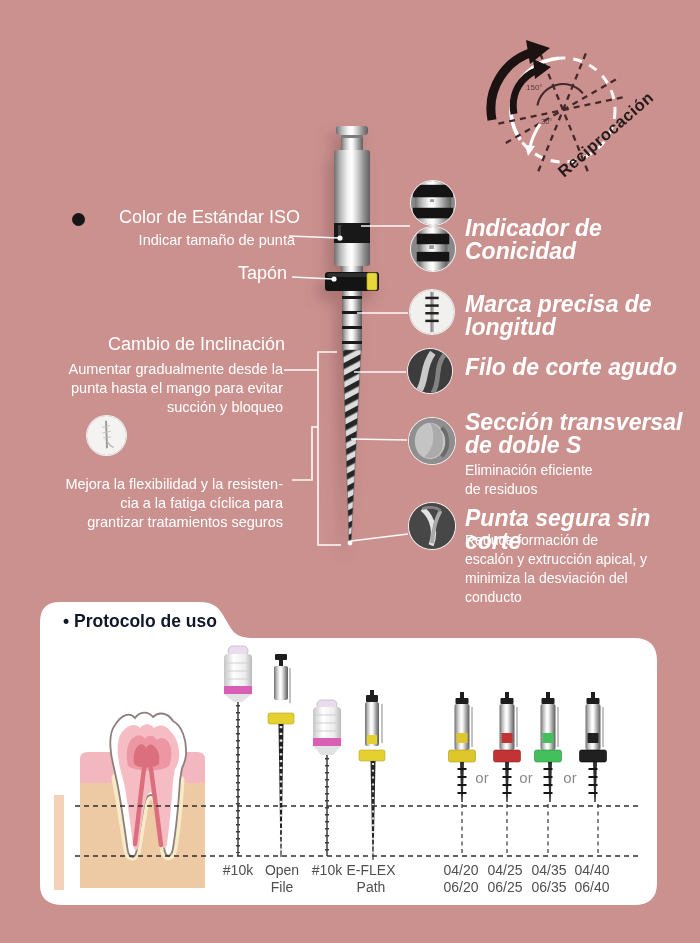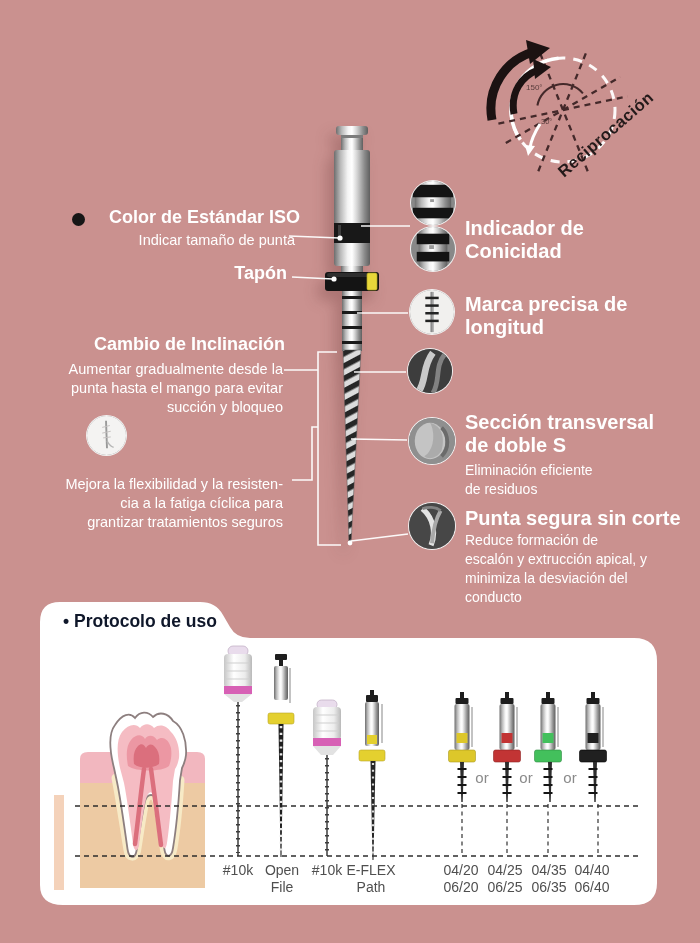--- a/index.html
+++ b/index.html
@@ -2,23 +2,23 @@
 <html><head>
 <meta charset="utf-8">
 <style>
   html,body{margin:0;padding:0;background:#ca918f;}
   .stage{position:relative;width:700px;height:943px;background:#ca918f;overflow:hidden;
          font-family:"Liberation Sans",sans-serif;}
   .abs{position:absolute;}
   .pre{white-space:pre-line;}
   .ra{text-align:right;}
   .hdr{color:#fff;font-weight:700;font-size:19px;line-height:26px;}
-  .lt-title{color:#fff;font-weight:700;font-size:18px;line-height:27px;}
+  .lt-title{color:#fff;font-weight:400;font-size:18px;line-height:27px;}
   .lt-desc{color:#fff;font-size:14.5px;line-height:19px;}
-  .rt-title{color:#fff;font-weight:700;font-size:20px;line-height:23px;}
+  .rt-title{color:#fff;font-weight:700;font-size:23px;line-height:23px;font-style:italic;}
   .rt-desc{color:#fff;font-size:14px;line-height:19px;}
   .pcircle{position:absolute;border-radius:50%;border:1.6px solid rgba(255,255,255,.88);
            overflow:hidden;box-sizing:border-box;background:#888;}
   .pcircle svg{display:block;width:100%;height:100%;}
   .bullet-dot{position:absolute;width:13px;height:13px;border-radius:50%;background:#161616;}
   .instrument{filter:drop-shadow(-7px 9px 7px rgba(80,30,30,.25));}
   .proto-title{color:#0f172a;font-weight:700;font-size:17.5px;}
   .or-label{position:absolute;color:#8a8a8a;font-size:15px;transform:translateX(-50%);}
   .file-label{position:absolute;color:#4f4f4f;font-size:14px;line-height:17px;text-align:center;
               transform:translateX(-50%);white-space:pre-line;}
@@ -185,20 +185,21 @@
       <rect width="48" height="48" fill="#474747"></rect>
       <path d="M14 6 C 26 16 28 32 23 44" stroke="#e3e3e3" stroke-width="5.5" fill="none"></path>
       <path d="M33 8 C 27 18 25 30 24 42" stroke="#a9a9a9" stroke-width="4" fill="none"></path>
       <path d="M14 6 C 20 4 28 4 33 8" stroke="#828282" stroke-width="3" fill="none"></path>
     </svg>
   </div>
 
   <div class="abs rt-title" style="left:465px;top:217px;width:220px">Indicador de Conicidad</div>
   <div class="abs rt-title pre" style="left:465px;top:293px;width:210px">Marca precisa de
 longitud</div>
+  <div class="abs rt-title" style="left:465px;top:356px;width:220px">Filo de corte agudo</div>
   <div class="abs rt-desc pre" style="left:465px;top:461px;width:220px">Eliminación eficiente
 de residuos</div>
   <div class="abs rt-title pre" style="left:465px;top:411px;width:220px">Sección transversal
 de doble S</div>
   <div class="abs rt-title" style="left:465px;top:507px;width:220px">Punta segura sin corte</div>
   <div class="abs rt-desc pre" style="left:465px;top:531px;width:225px">Reduce formación de
 escalón y extrucción apical, y
 minimiza la desviación del
 conducto</div>
 

